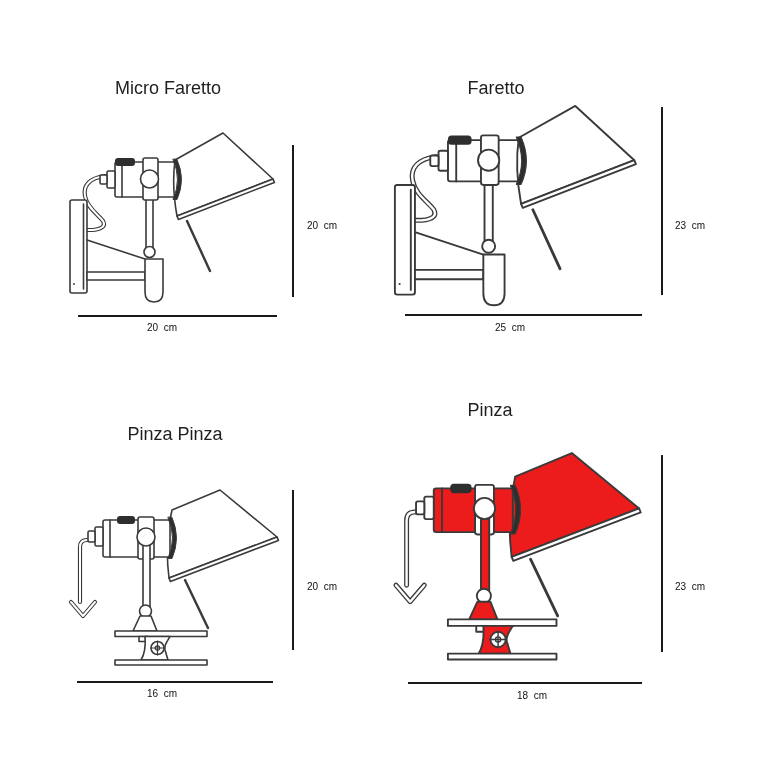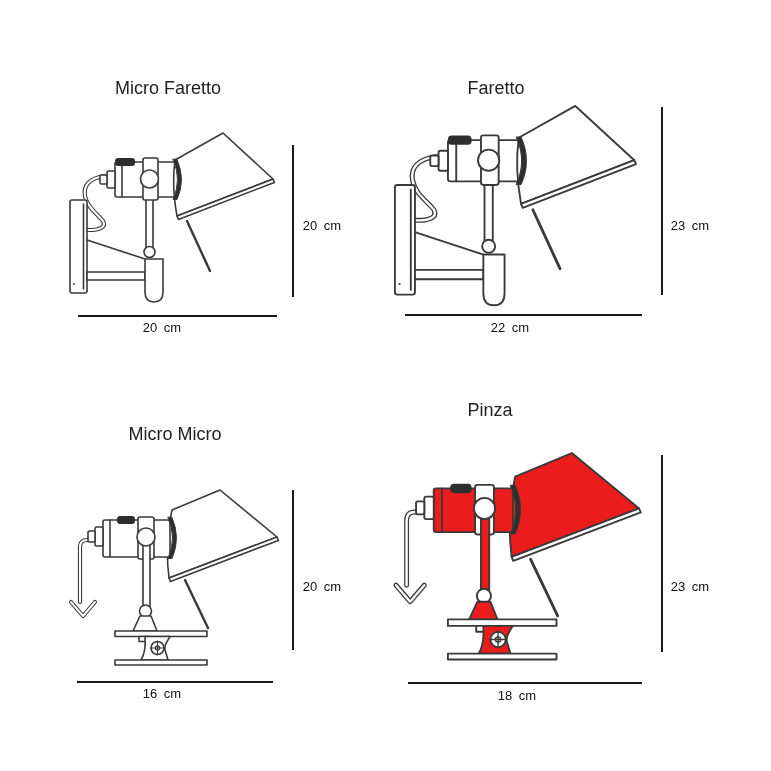--- a/index.html
+++ b/index.html
@@ -25,21 +25,21 @@
     position:absolute;
     transform:translateX(-50%);
     font-size:18px;
     line-height:20px;
     white-space:nowrap;
     color:var(--text);
   }
   .dim-label{
     position:absolute;
     transform:translateX(-50%);
-    font-size:13px;
+    font-size:10px;
     line-height:15px;
     white-space:nowrap;
     word-spacing:3px;
     color:#111;
   }
   .dim-line{
     position:absolute;
     background:#1a1a1a;
   }
   .dim-line.v{width:2px;}
@@ -132,38 +132,38 @@
   </div>
 
   <div>
     <div class="lamp-title" style="left:496px;top:78px">Faretto</div>
     <svg class="lamp-svg" style="left:389px;top:100px;width:250px;height:210px" viewBox="0 0 212 178">
         <use href="#sym-wall"></use>
       </svg>
     <div class="dim-line v" style="left:661px;top:107px;height:188px"></div>
     <div class="dim-label" style="left:690px;top:218px">23 cm</div>
     <div class="dim-line h" style="left:405px;top:314px;width:237px"></div>
-    <div class="dim-label" style="left:510px;top:320px">22 cm</div>
+    <div class="dim-label" style="left:510px;top:320px">25 cm</div>
   </div>
 
   <div>
-    <div class="lamp-title" style="left:175px;top:424px">Micro Micro</div>
+    <div class="lamp-title" style="left:175px;top:424px">Pinza Pinza</div>
     <svg class="lamp-svg" style="left:60px;top:485px;width:222px;height:182px" viewBox="0 0 222 182">
         <use href="#sym-clamp"></use>
       </svg>
     <div class="dim-line v" style="left:292px;top:490px;height:160px"></div>
     <div class="dim-label" style="left:322px;top:579px">20 cm</div>
     <div class="dim-line h" style="left:77px;top:681px;width:196px"></div>
     <div class="dim-label" style="left:162px;top:686px">16 cm</div>
   </div>
 
   <div>
     <div class="lamp-title" style="left:490px;top:400px">Pinza</div>
     <svg class="lamp-svg highlight" style="left:383px;top:447px;width:262px;height:215px" viewBox="0 0 222 182">
         <use href="#sym-clamp"></use>
       </svg>
     <div class="dim-line v" style="left:661px;top:455px;height:197px"></div>
     <div class="dim-label" style="left:690px;top:579px">23 cm</div>
     <div class="dim-line h" style="left:408px;top:682px;width:234px"></div>
-    <div class="dim-label" style="left:517px;top:688px">18 cm</div>
+    <div class="dim-label" style="left:532px;top:688px">18 cm</div>
   </div>
 
 </div>
 
 </body></html>

